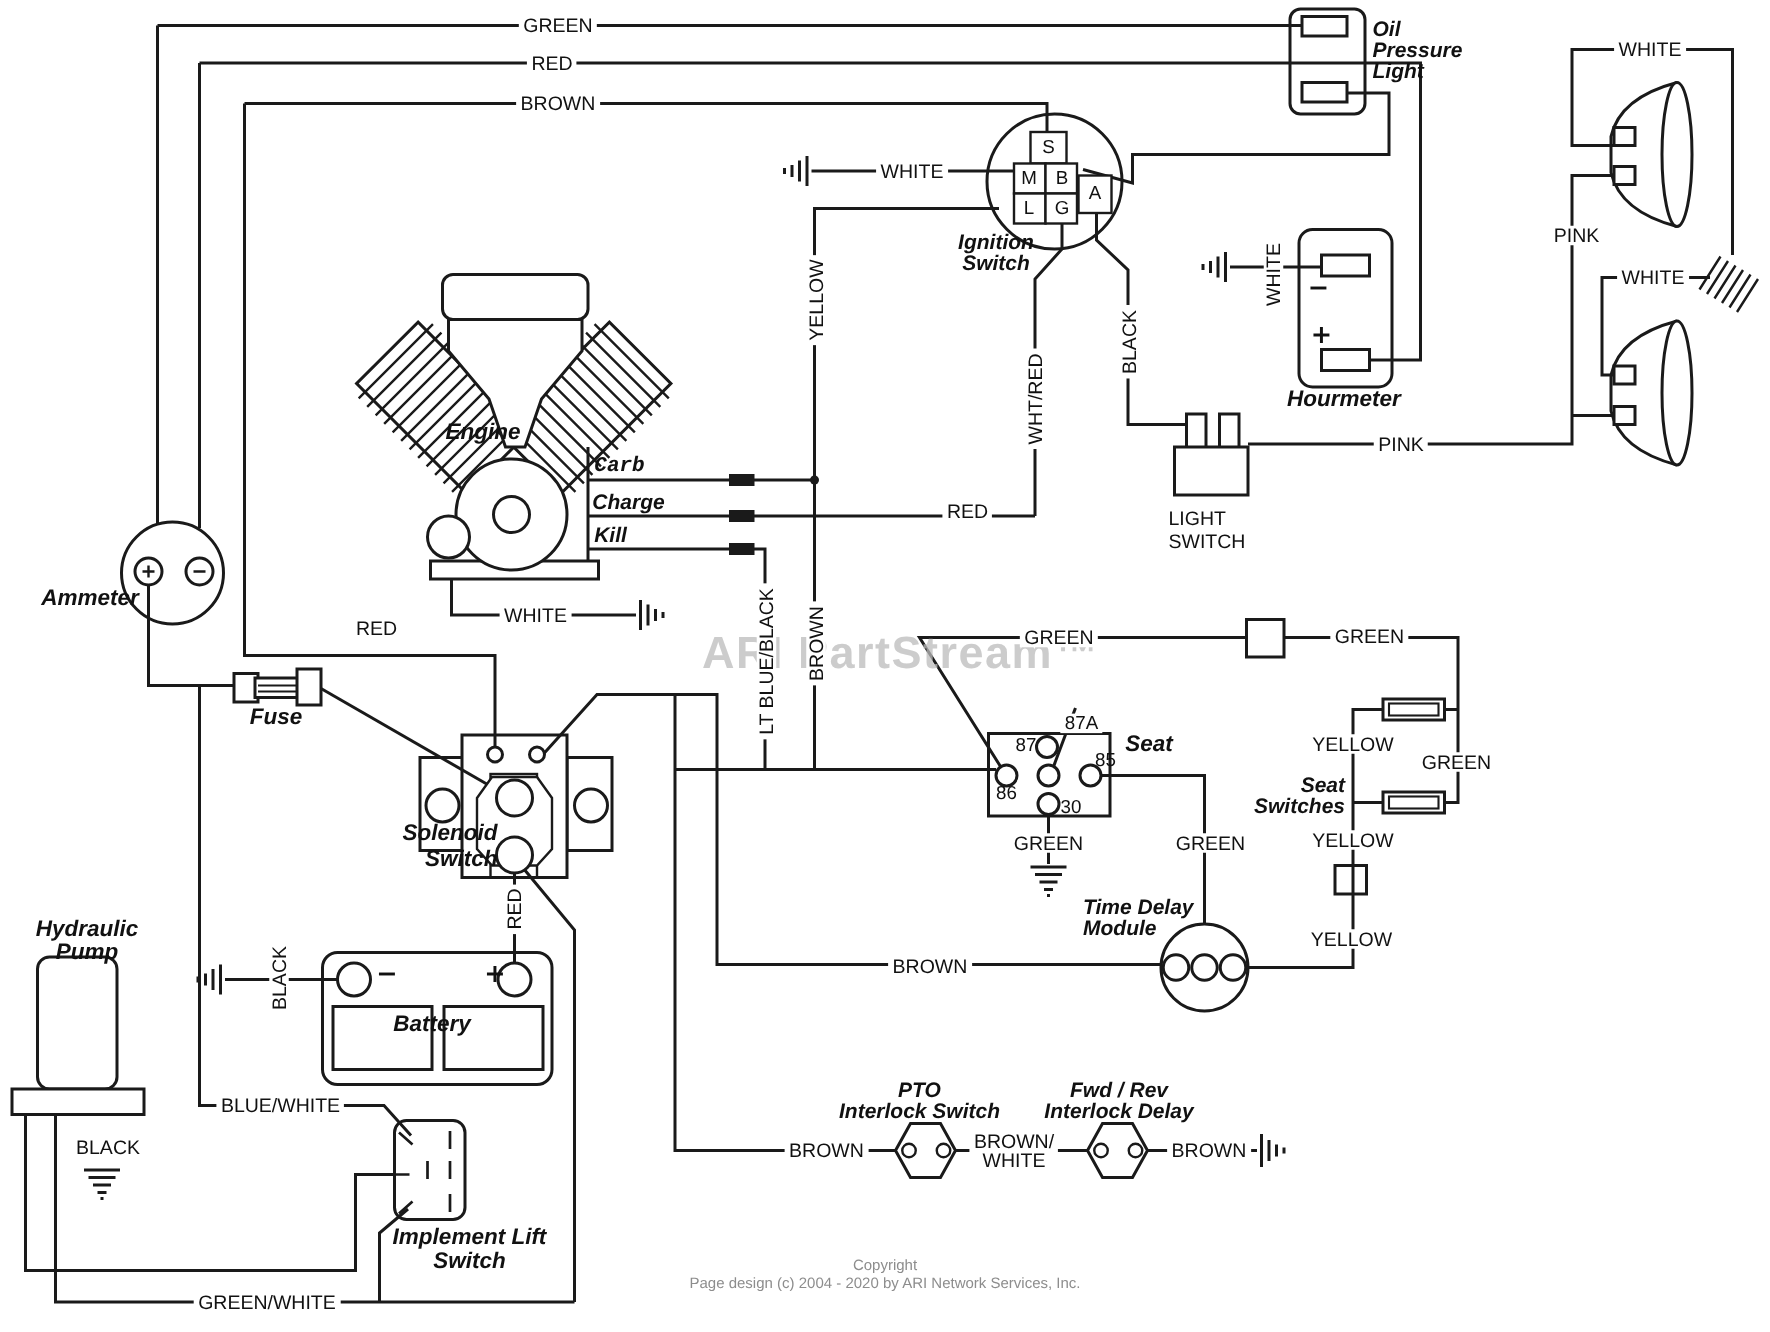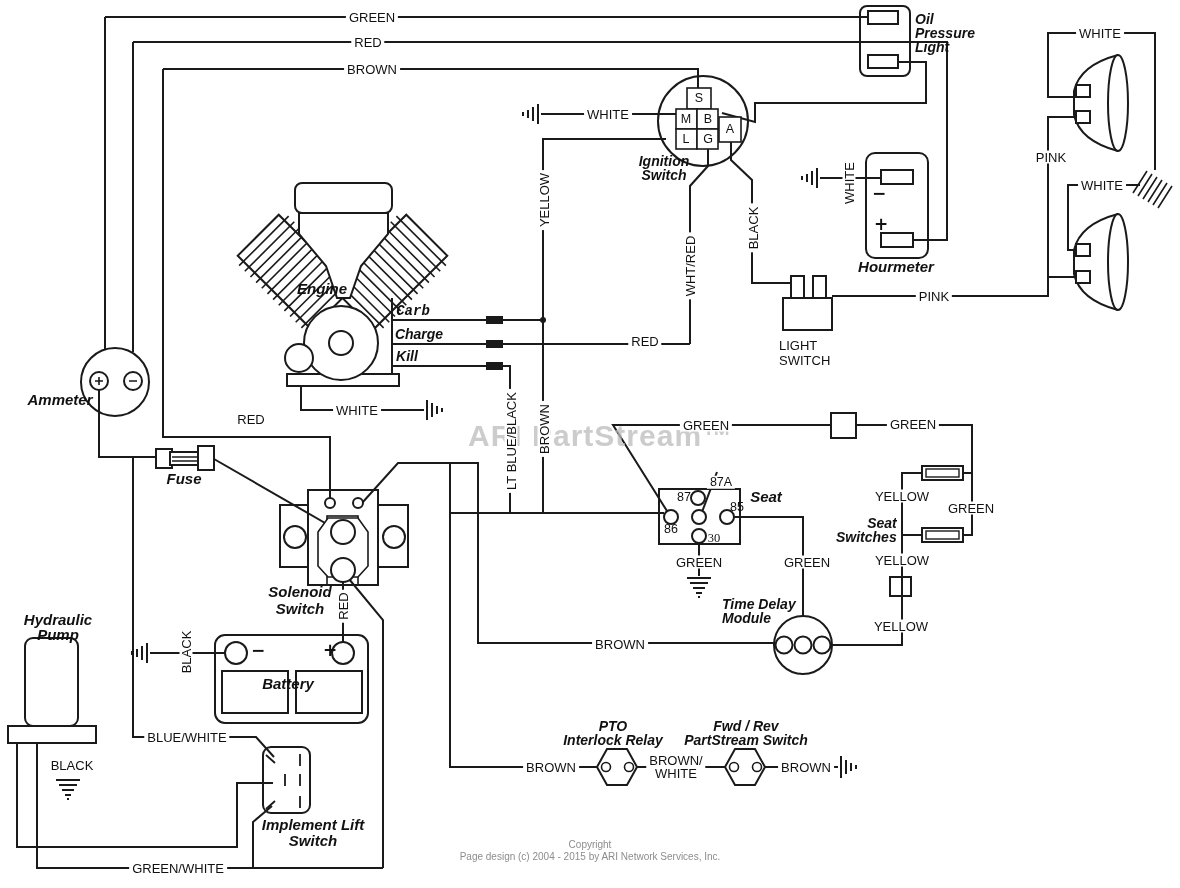--- a/index.html
+++ b/index.html
@@ -263,51 +263,51 @@
 Switch</div>
 <div class="lbl comp big" style="left:896px;top:266px;">Hourmeter</div>
 <div class="lbl tl" style="left:779px;top:338px;text-align:left;line-height:15px;">LIGHT
 SWITCH</div>
 <div class="lbl comp big" style="left:322px;top:288px;">Engine</div>
 <div class="lbl comp" style="left:413px;top:311px;font-family:Liberation Mono, monospace;">Carb</div>
 <div class="lbl comp" style="left:419px;top:334px;">Charge</div>
 <div class="lbl comp" style="left:407px;top:356px;">Kill</div>
 <div class="lbl comp big" style="left:60px;top:399px;">Ammeter</div>
 <div class="lbl comp big" style="left:184px;top:478px;">Fuse</div>
-<div class="lbl comp big" style="left:300px;top:600px;line-height:17px;">Solenoid
+<div class="lbl comp big" style="left:300px;top:564px;line-height:17px;text-align:right;">Solenoid
 Switch</div>
 <div class="lbl comp big" style="left:288px;top:653px;margin-top:30px;">Battery</div>
 <div class="lbl comp big" style="left:58px;top:627px;line-height:15px;">Hydraulic
 Pump</div>
 <div class="lbl comp big" style="left:313px;top:833px;line-height:16px;">Implement Lift
 Switch</div>
 <div class="lbl comp big" style="left:766px;top:496px;">Seat</div>
 <div class="lbl comp tl" style="left:836px;top:516px;text-align:right;">Seat
 Switches</div>
 <div class="lbl comp tl" style="left:722px;top:597px;text-align:left;">Time Delay
 Module</div>
 <div class="lbl comp" style="left:613px;top:733px;">PTO
-Interlock Relay</div>
+Interlock Switch</div>
 <div class="lbl comp" style="left:746px;top:733px;">Fwd / Rev
-PartStream Switch</div>
+Interlock Delay</div>
 
 <div class="lbl term" style="left:699px;top:98px;">S</div>
 <div class="lbl term" style="left:686px;top:119px;">M</div>
 <div class="lbl term" style="left:708px;top:119px;">B</div>
 <div class="lbl term" style="left:686px;top:139px;">L</div>
 <div class="lbl term" style="left:708px;top:139px;">G</div>
 <div class="lbl term" style="left:730px;top:129px;">A</div>
 
 <div class="lbl term bg" style="left:721px;top:466px;margin-top:16px;">87A</div>
 <div class="lbl term" style="left:684px;top:497px;">87</div>
 <div class="lbl term" style="left:737px;top:507px;">85</div>
 <div class="lbl term" style="left:671px;top:529px;">86</div>
-<div class="lbl term" style="left:714px;top:538px;font-family:Liberation Serif, serif;">30</div>
+<div class="lbl term" style="left:714px;top:538px;">30</div>
 
 <div class="lbl sign" style="left:879px;top:193px;">−</div>
 <div class="lbl sign" style="left:881px;top:224px;">+</div>
 <div class="lbl sign" style="left:258px;top:650px;">−</div>
 <div class="lbl sign" style="left:330px;top:650px;">+</div>
 
 <div class="lbl gray" style="left:590px;top:844px;">Copyright</div>
-<div class="lbl gray" style="left:590px;top:856px;">Page design (c) 2004 - 2015 by ARI Network Services, Inc.</div>
+<div class="lbl gray" style="left:590px;top:856px;">Page design (c) 2004 - 2020 by ARI Network Services, Inc.</div>
 
 </div>
 
 </body></html>

